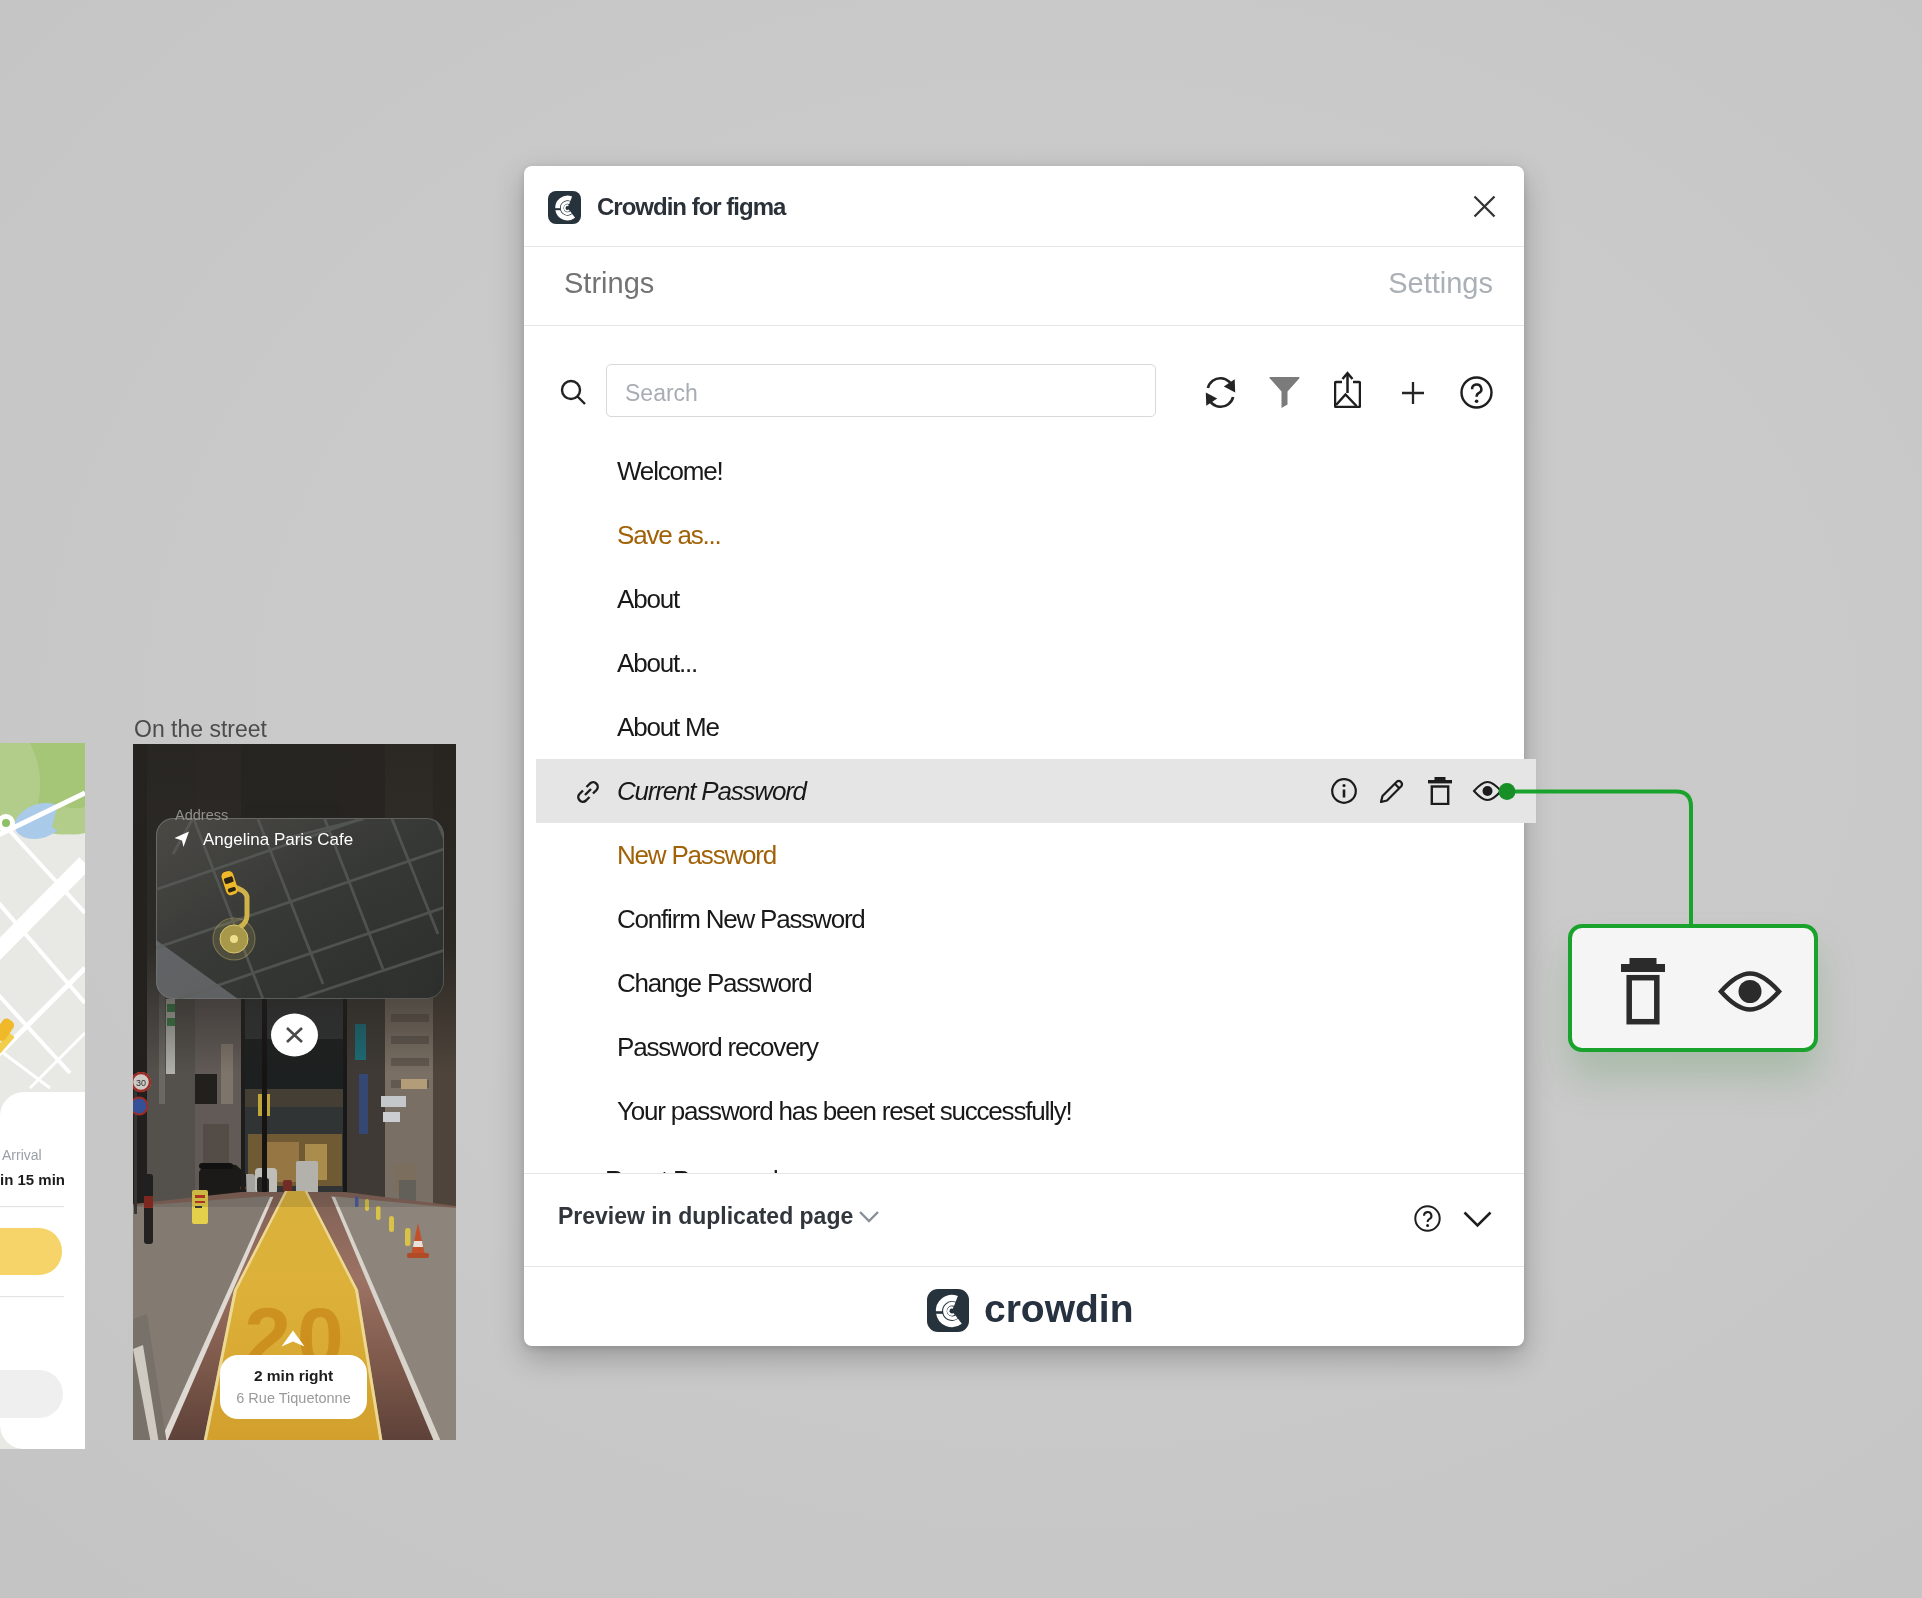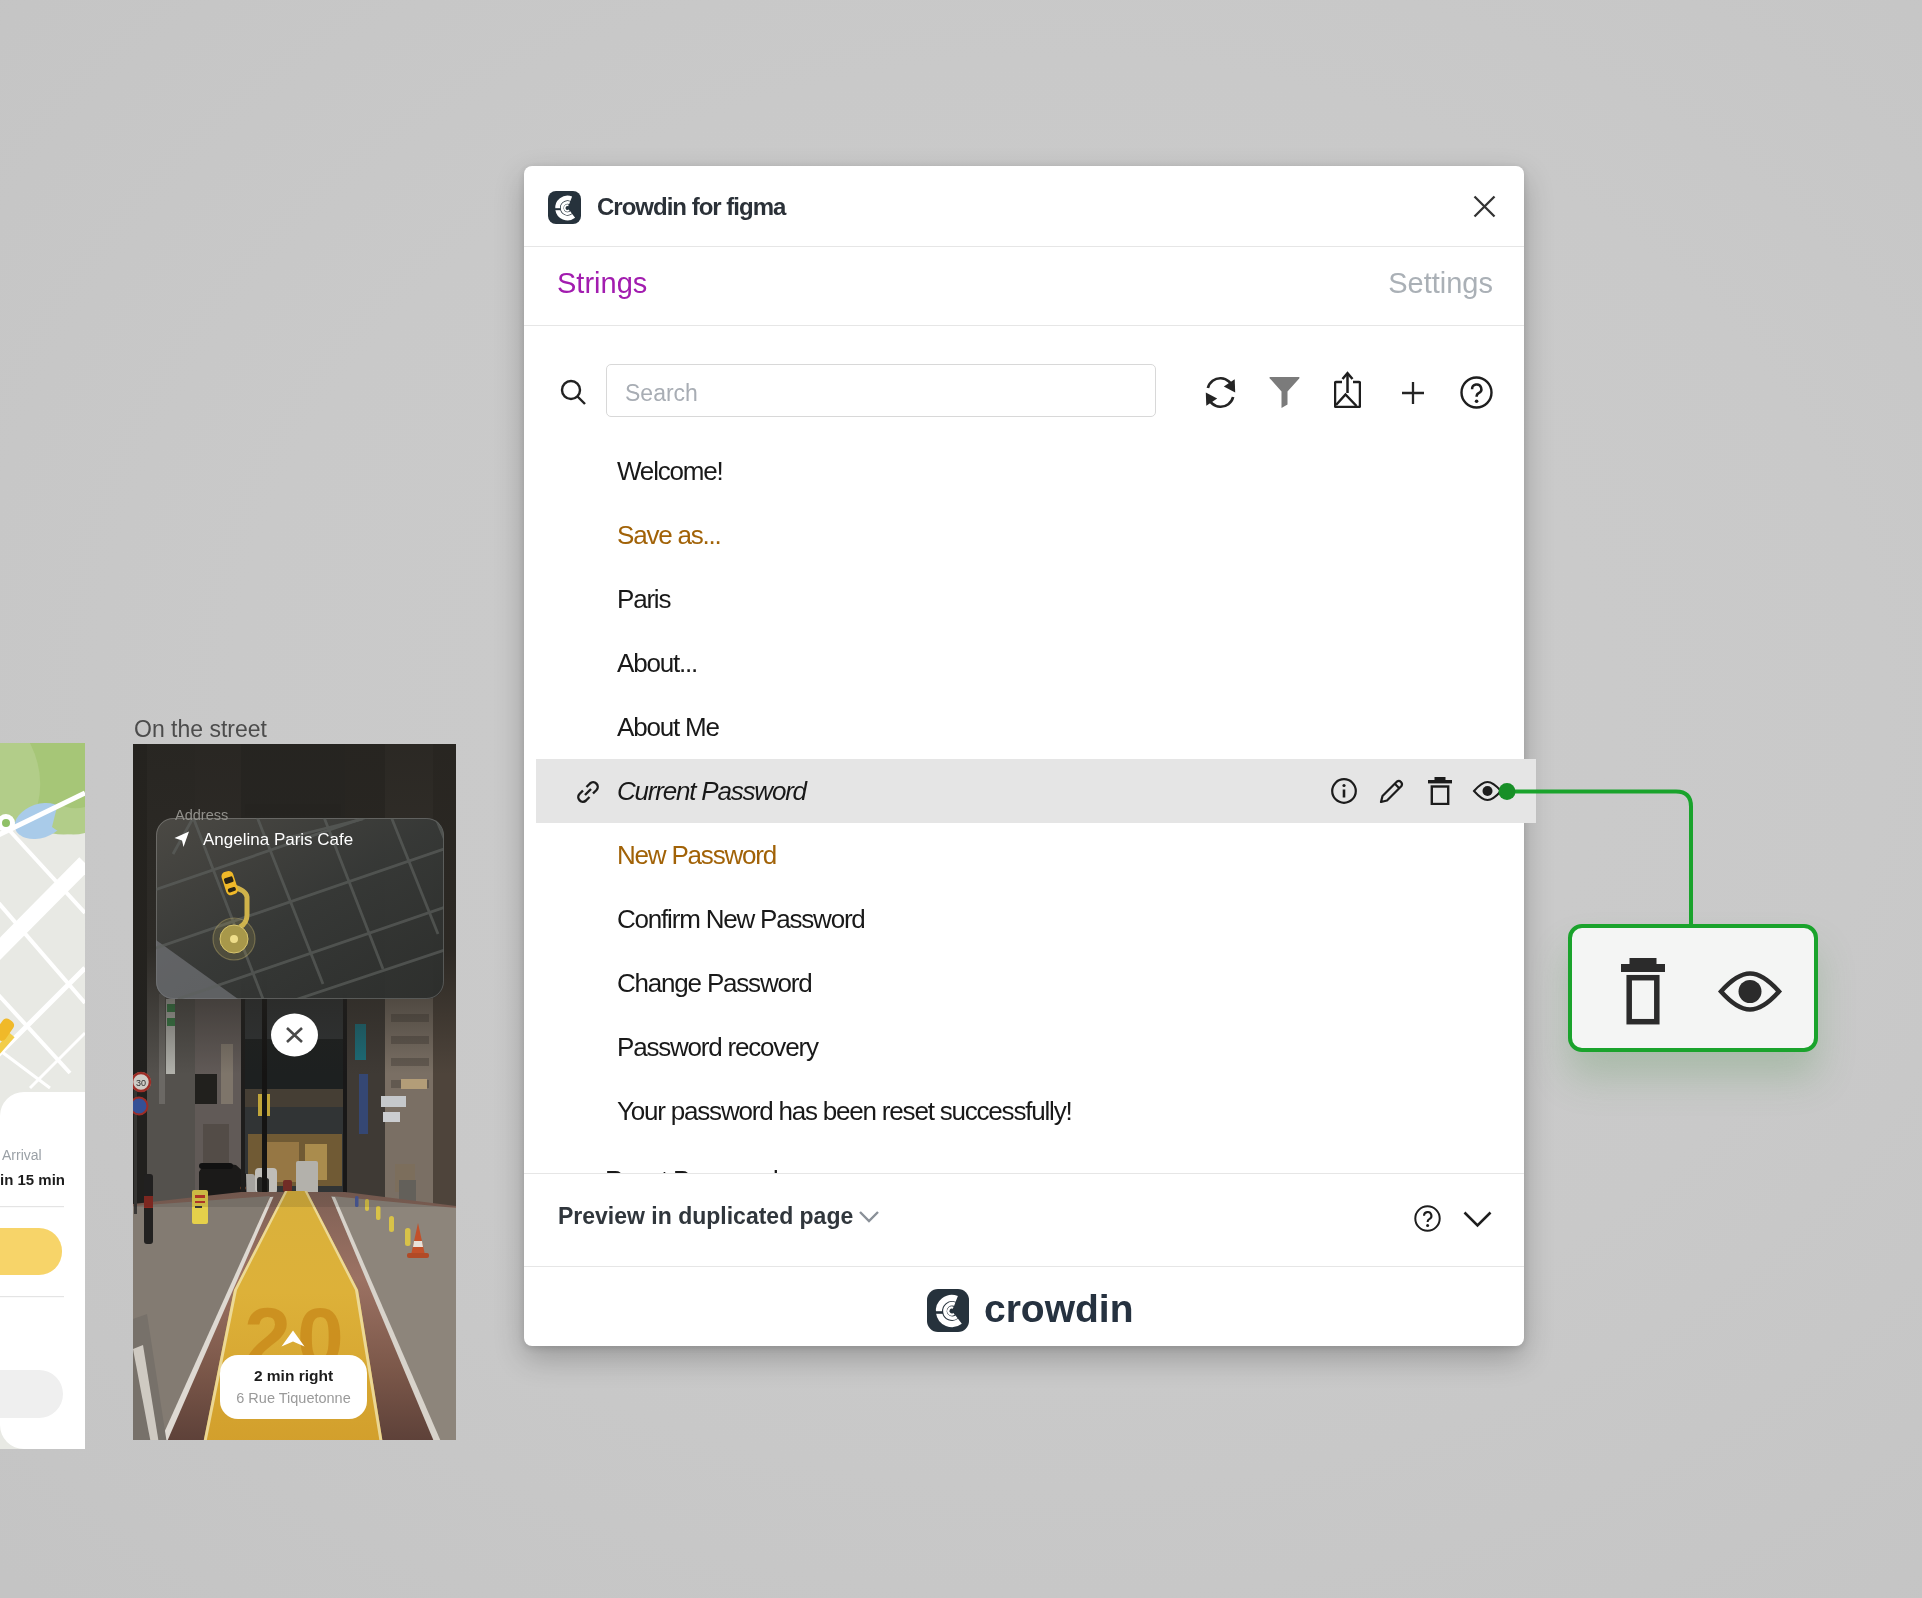--- a/index.html
+++ b/index.html
@@ -5,21 +5,21 @@
   * { margin:0; padding:0; box-sizing:border-box; }
   html,body { width:1922px; height:1598px; overflow:hidden; }
   body { background:radial-gradient(ellipse 1500px 1200px at 55% 45%, #cccccc 0%, #c9c9c9 55%, #c4c4c4 100%); font-family:"Liberation Sans", sans-serif; position:relative; }
   .abs { position:absolute; }
 
   
   #modal { left:524px; top:166px; width:1000px; height:1180px; background:#fff;
            border-radius:8px; box-shadow:0 12px 30px rgba(0,0,0,0.24), 0 2px 7px rgba(0,0,0,0.12); }
   .hdiv { position:absolute; left:0; width:1000px; height:1px; background:#e6e6e6; }
   #title { left:73px; top:27px; font-size:24px; letter-spacing:-1px; font-weight:bold; color:#2b3138; }
-  #tabStrings { left:33px; top:101px; font-size:29px; color:#a21caf;text-align:center; }
+  #tabStrings { left:40px; top:101px; font-size:29px; color:#737373;text-align:center; }
   #tabSettings { right:31px; top:101px; font-size:29px; color:#aab0b6; }
 
   #searchbox { left:82px; top:198px; width:550px; height:53px; border:1px solid #d8d8d8; border-radius:5px; }
   #searchph { left:101px; top:214px; font-size:23px; color:#a8adb4;text-align:center; }
 
   .row { position:absolute; left:12px; width:1000px; height:64px; font-size:26px; letter-spacing:-1.2px; color:#191919; line-height:64px; }
   .row span { position:absolute; left:81px; top:0; white-space:nowrap; }
   .gray { color:#a16207; }
 
   #hirow { background:#e5e5e5;font-style:italic; }
@@ -314,21 +314,21 @@
     <circle cx="16.6" cy="25.2" r="1.8" fill="#1e1e1e"></circle>
   </svg>
 
   <div class="row" style="top:273px">
       <span>Welcome!</span>
     </div>
   <div class="row gray" style="top:337px">
       <span>Save as...</span>
     </div>
   <div class="row" style="top:401px">
-      <span>Paris</span>
+      <span>About</span>
     </div>
   <div class="row" style="top:465px">
       <span>About...</span>
     </div>
   <div class="row" style="top:529px">
       <span>About Me</span>
     </div>
   <div class="row" id="hirow" style="top:593px">
       <span>Current Password</span>
     <svg class="abs" style="left:40px; top:21px;" width="24" height="24" viewBox="0 0 24 24">

